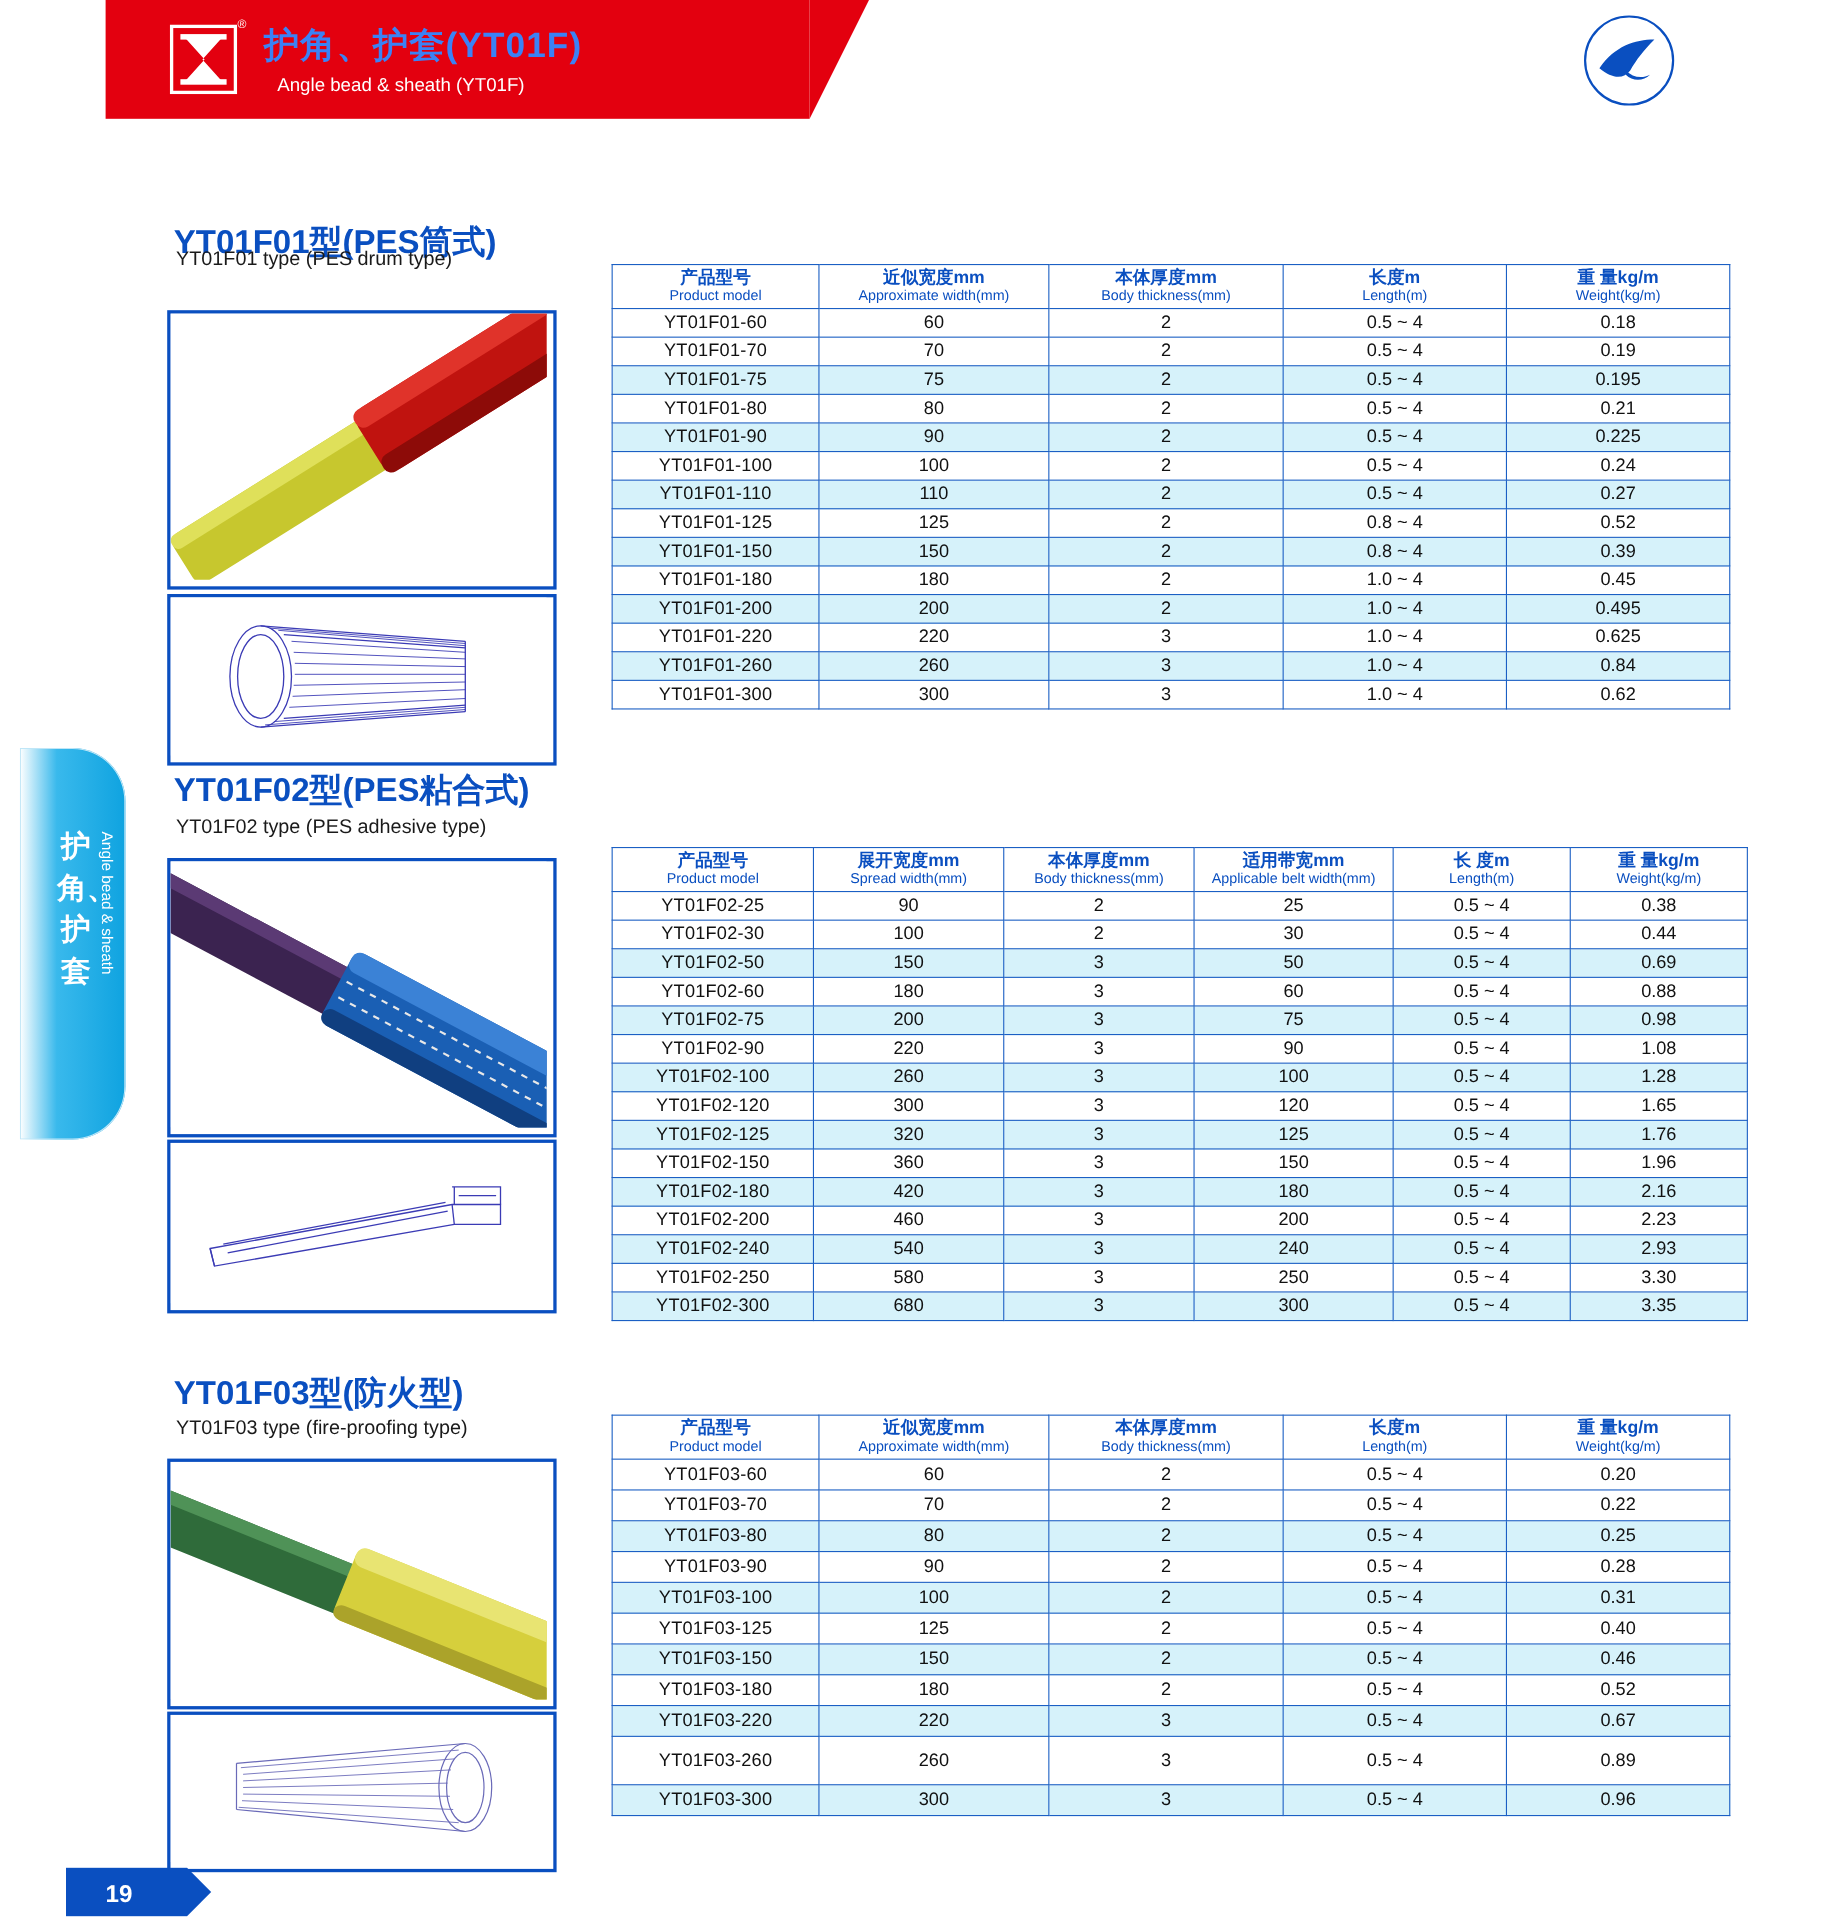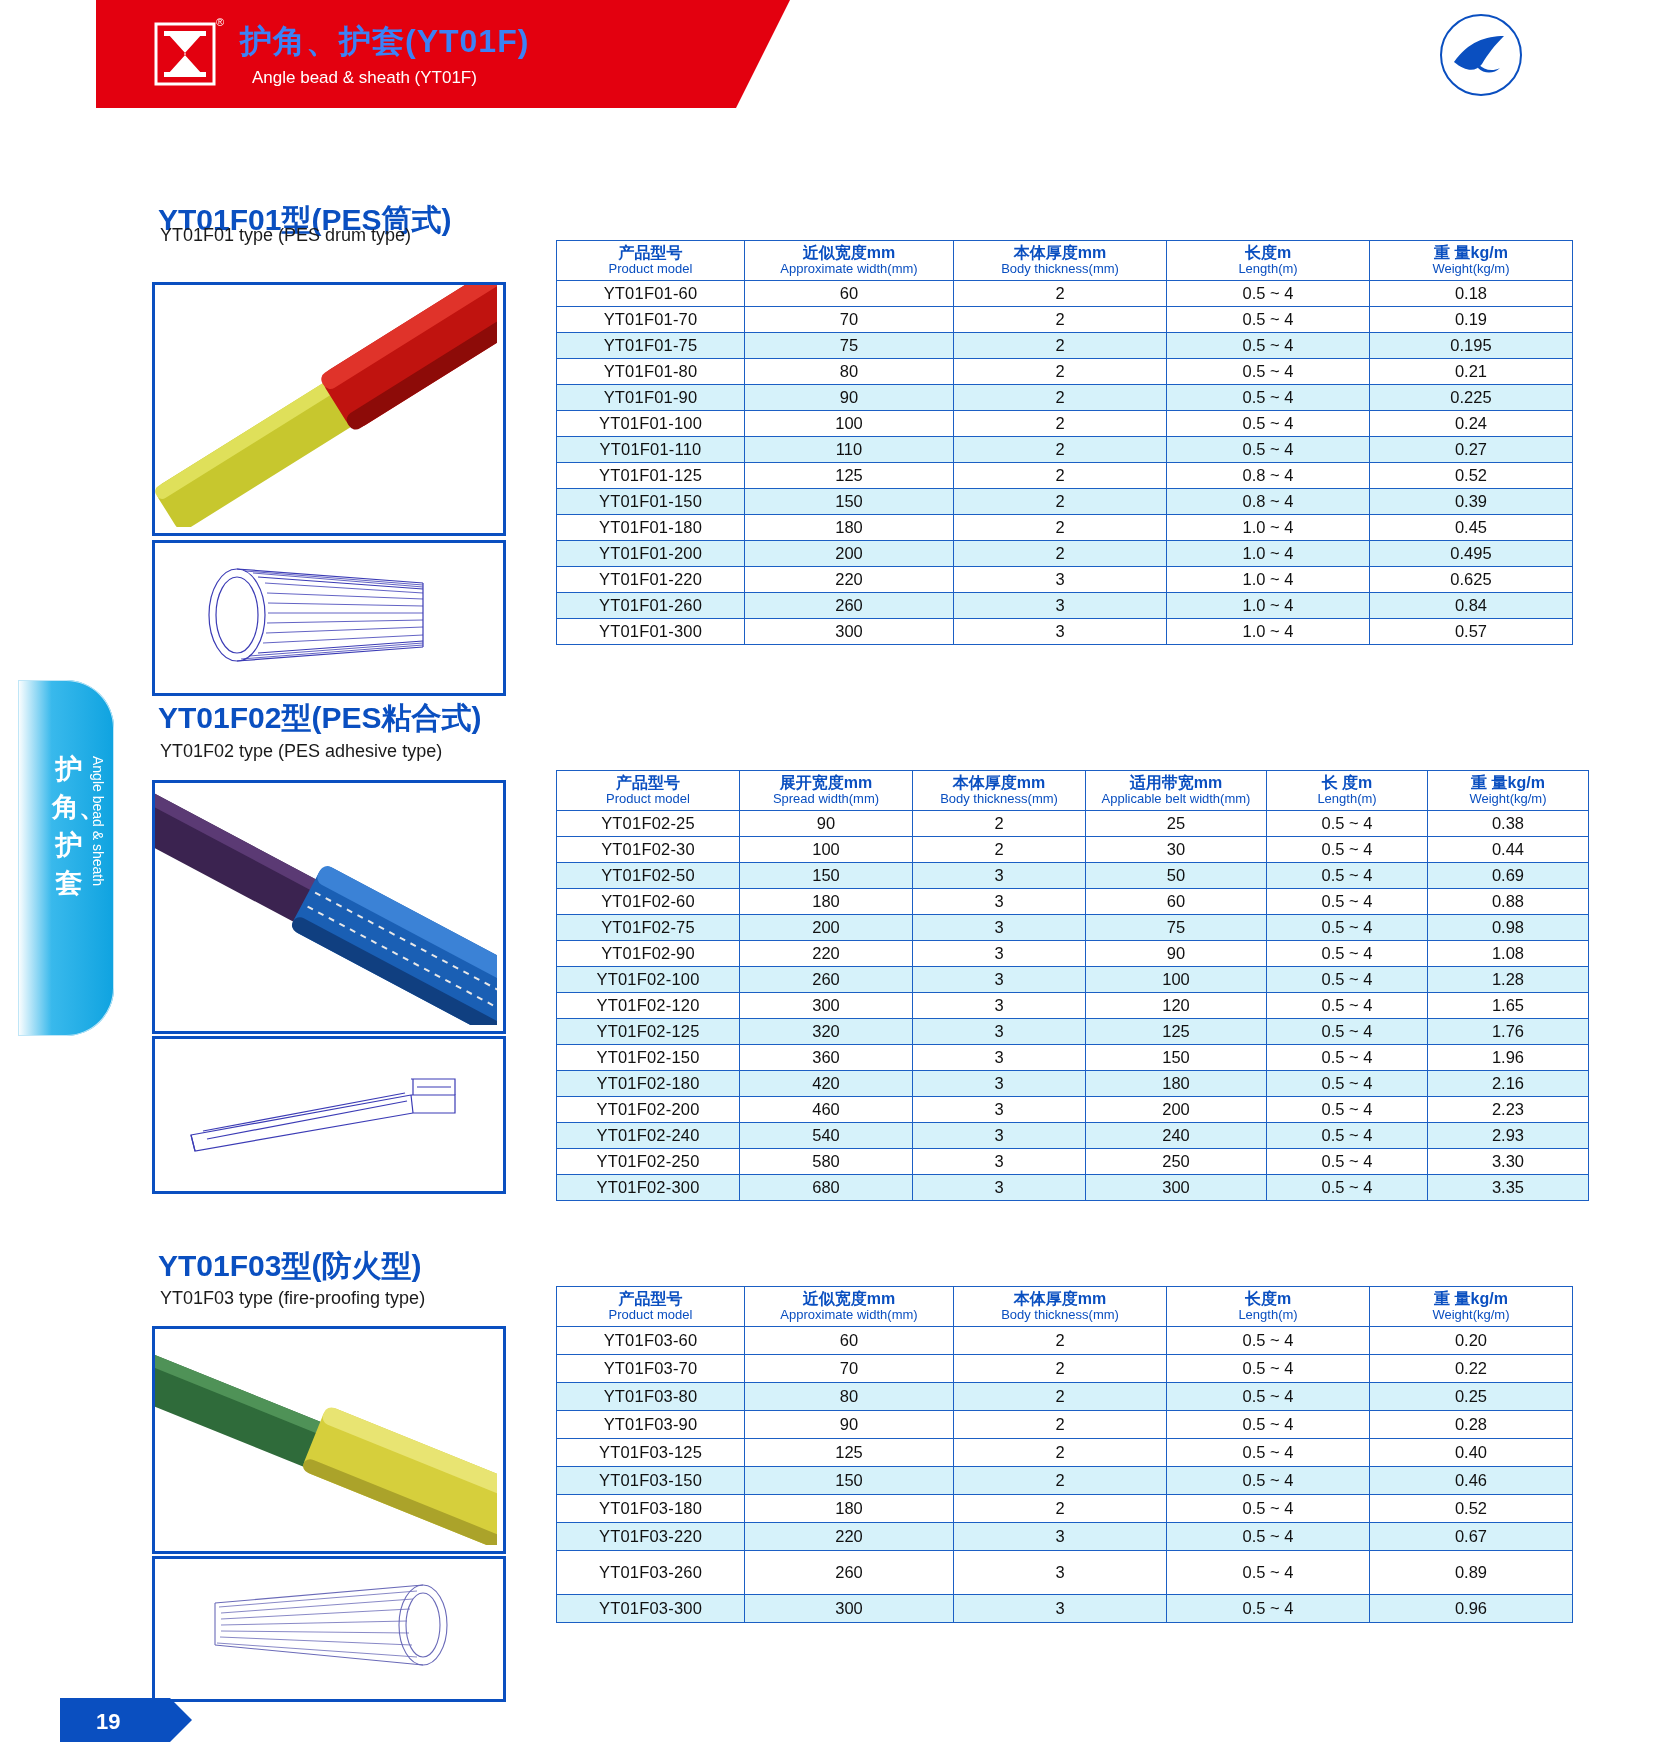--- a/index.html
+++ b/index.html
@@ -406,21 +406,21 @@
         <td>260</td>
         <td>3</td>
         <td>1.0 ~ 4</td>
         <td>0.84</td>
       </tr>
     <tr>
         <td class="model">YT01F01-300</td>
         <td>300</td>
         <td>3</td>
         <td>1.0 ~ 4</td>
-        <td>0.57</td>
+        <td>0.62</td>
       </tr>
   </tbody>
 </table>
 
 <div class="sec-title-cn" style="left:158px; top:698px;">YT01F02型(PES粘合式)</div>
 <div class="sec-title-en" style="left:160px; top:741px;">YT01F02 type (PES adhesive type)</div>
 
 <div class="photo-box" style="left:152px; top:780px; width:348px; height:248px;">
   <svg width="342" height="242" viewBox="0 0 342 242">
     <rect width="342" height="242" fill="#ffffff"></rect>
@@ -692,20 +692,27 @@
         <td>0.5 ~ 4</td>
         <td>0.25</td>
       </tr>
     <tr style="height:28px;">
         <td class="model">YT01F03-90</td>
         <td>90</td>
         <td>2</td>
         <td>0.5 ~ 4</td>
         <td>0.28</td>
       </tr>
+    <tr class="alt" style="height:28px;">
+        <td class="model">YT01F03-100</td>
+        <td>100</td>
+        <td>2</td>
+        <td>0.5 ~ 4</td>
+        <td>0.31</td>
+      </tr>
     <tr style="height:28px;">
         <td class="model">YT01F03-125</td>
         <td>125</td>
         <td>2</td>
         <td>0.5 ~ 4</td>
         <td>0.40</td>
       </tr>
     <tr class="alt" style="height:28px;">
         <td class="model">YT01F03-150</td>
         <td>150</td>

